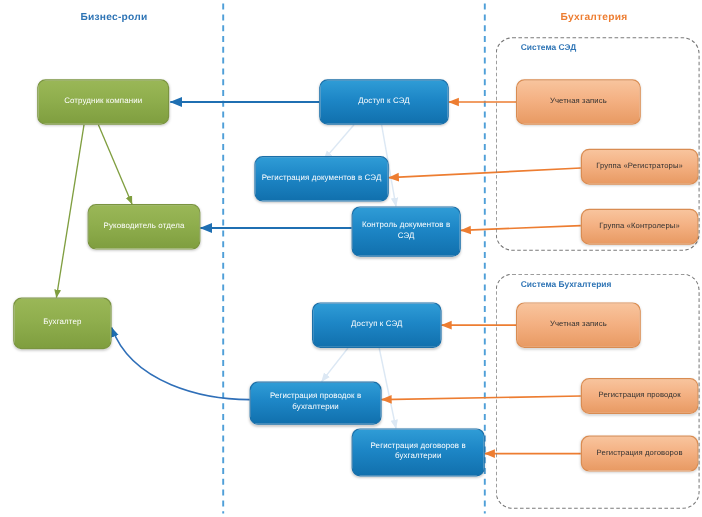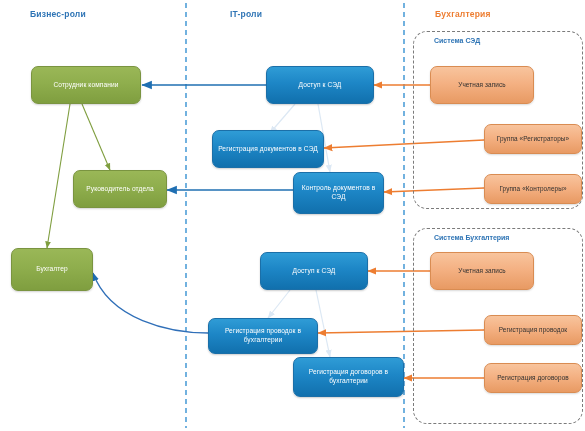--- a/index.html
+++ b/index.html
@@ -12,21 +12,21 @@
     position:relative;
   }
   #canvas { position:absolute; left:0; top:0; width:585px; height:431px; }
 
   #svg-layer { position:absolute; left:0; top:0; width:585px; height:431px; }
 
   .lane-title {
     position:absolute;
     font-size:8.5px;
     font-weight:bold;
-    text-align:left;
+    text-align:center;
     letter-spacing:0.2px;
     white-space:nowrap;
   }
   .lane-title.blue { color:#2e74b5; }
   .lane-title.orange { color:#ed7d31; }
 
   .node {
     position:absolute;
     border-radius:7px;
     display:flex;
@@ -124,21 +124,20 @@
     <path d="M484,188 L384,192" stroke="#ed7d31" stroke-width="1.4" fill="none" marker-end="url(#ah-orange)"></path>
 
     <path d="M430,271 L368,271" stroke="#ed7d31" stroke-width="1.4" fill="none" marker-end="url(#ah-orange)"></path>
 
     <path d="M484,330 L318,333" stroke="#ed7d31" stroke-width="1.4" fill="none" marker-end="url(#ah-orange)"></path>
 
     <path d="M484,378 L404,378" stroke="#ed7d31" stroke-width="1.4" fill="none" marker-end="url(#ah-orange)"></path>
   </svg>
 
   <div class="lane-title blue" style="left:30px; top:9px; width:130px;">Бизнес-роли</div>
-  <div class="lane-title blue" style="left:230px; top:9px; width:120px;">IT-роли</div>
   <div class="lane-title orange" style="left:435px; top:9px; width:120px;">Бухгалтерия</div>
 
   <div class="sys-group" style="left:413px; top:31px; width:170px; height:178px;"></div>
   <div class="sys-group-label" style="left:434px; top:37px;">Система СЭД</div>
 
   <div class="sys-group" style="left:413px; top:228px; width:170px; height:196px;"></div>
   <div class="sys-group-label" style="left:434px; top:234px;">Система Бухгалтерия</div>
 
   <div class="node green" style="left:31px; top:66px; width:110px; height:38px;">Сотрудник компании</div>
   <div class="node green" style="left:73px; top:170px; width:94px; height:38px;">Руководитель отдела</div>

